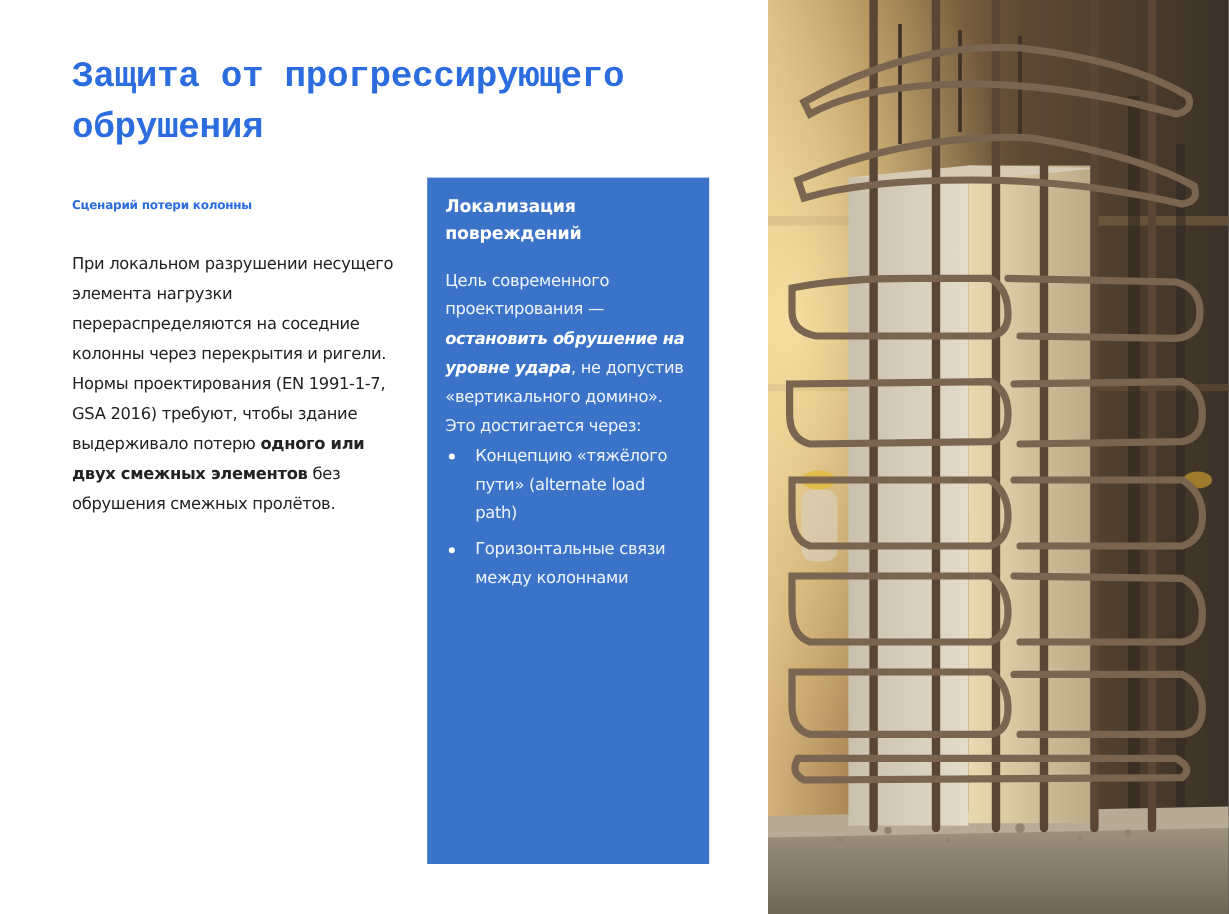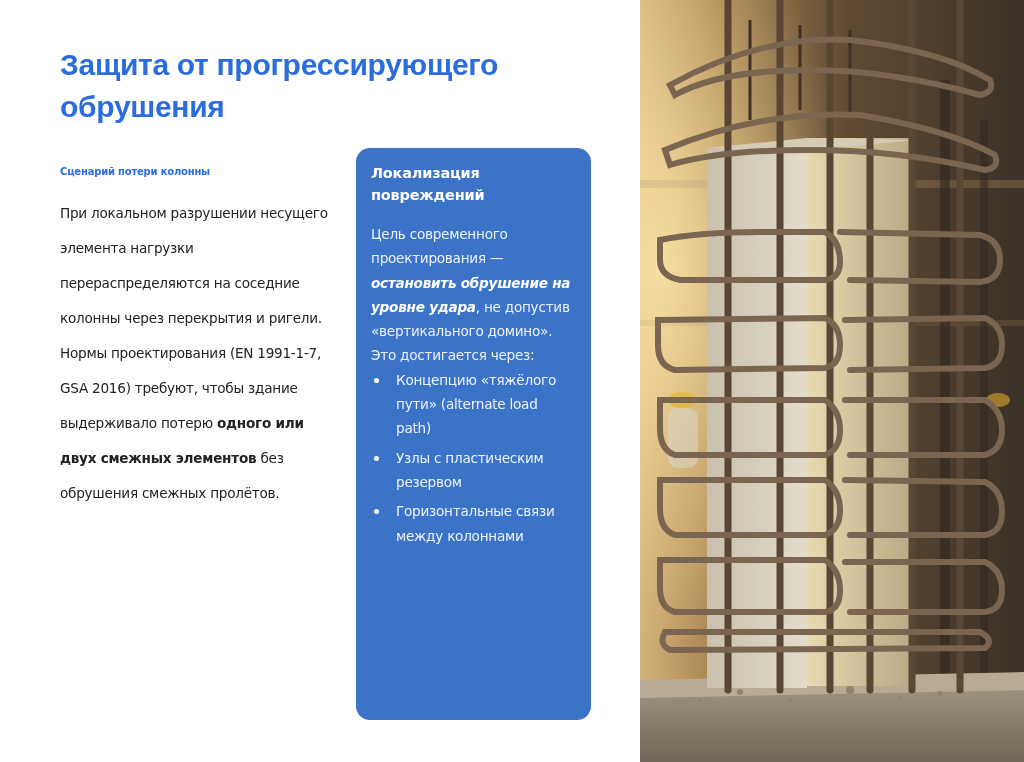--- a/index.html
+++ b/index.html
@@ -1,51 +1,51 @@
 <!DOCTYPE html>
 <html><head>
   <meta charset="utf-8">
   <style>
     * { box-sizing: border-box; margin: 0; padding: 0; }
     html, body { width: 1024px; height: 762px; overflow: hidden; background: #ffffff; }
     body { position: relative; font-family: "DejaVu Sans", "Liberation Sans", sans-serif; color: #222222; }
 
     .title {
       position: absolute; left: 60px; top: 44px; width: 540px;
-      font-family: Liberation Sans, sans-serif;
+      font-family: Liberation Mono, monospace;
       font-weight: 700; font-size: 30px; line-height: 42px;
       color: #2b6cdf; letter-spacing: -0.3px;
     }
 
     .left-col { position: absolute; left: 60px; top: 160px; width: 275px; }
     .subhead {
       font-weight: 700; font-size: 10px; line-height: 24px; color: #2b6cdf;
       letter-spacing: -0.2px;
     }
     .para {
-      font-size: 13.6px; line-height: 35px; color: #222222; letter-spacing: -0.25px;
-      margin-top: 12px;
+      font-size: 13.6px; line-height: 25px; color: #222222; letter-spacing: -0.25px;
+      margin-top: 24px;
     }
     .para b, .bullets b { font-weight: 700; }
     .subhead.second { margin-top: 12px; }
 
     .bullets { list-style: none; margin-top: 14px; }
     .bullets li {
       position: relative; padding-left: 25px;
       font-size: 13.6px; line-height: 24.3px; color: #222222; letter-spacing: -0.25px;
       margin-bottom: 5px;
     }
     .bullets li .dot {
       position: absolute; left: 2px; top: 10px; width: 6px; height: 6px;
       border-radius: 50%; background: #222222;
     }
 
     .card {
       position: absolute; left: 356px; top: 148px; width: 235px; height: 572px;
-      background: #3b73c9; border-radius: 14px; padding: 14px 15px 0 15px; color: #ffffff;
+      background: #3b73c9; border-radius: 0; padding: 14px 15px 0 15px; color: #ffffff;
     }
     .card-title {
       font-weight: 700; font-size: 14.5px; line-height: 22px; color: #ffffff; letter-spacing: -0.2px;
     }
     .card-text {
       margin-top: 16px; font-size: 13.6px; line-height: 24.3px; color: #eef3fc; letter-spacing: -0.25px;
     }
     .card-text b { color: #ffffff; font-weight: 700; font-style: italic; }
     .card-bullets { list-style: none; }
     .card-bullets li {
@@ -75,21 +75,20 @@
 
   <ul class="bullets">
   </ul>
 </div>
 
 <div class="card">
   <h3 class="card-title">Локализация повреждений</h3>
   <p class="card-text"><span>Цель современного проектирования — </span><b>остановить обрушение на уровне удара</b><span>, не допустив «вертикального домино». Это достигается через:</span></p>
   <ul class="card-bullets">
     <li><span class="dot"></span><span>Концепцию «тяжёлого пути» (alternate load path)</span></li>
-    <li><span class="dot"></span><span>Узлы с пластическим резервом</span></li>
     <li><span class="dot"></span><span>Горизонтальные связи между колоннами</span></li>
   </ul>
 </div>
 
 <div class="photo">
   <svg width="384" height="762" viewBox="0 0 384 762" xmlns="http://www.w3.org/2000/svg">
     <defs>
       <linearGradient id="bg" x1="0" y1="0" x2="1" y2="0">
         <stop offset="0" stop-color="#d4b27a"></stop>
         <stop offset="0.2" stop-color="#a7834f"></stop>

